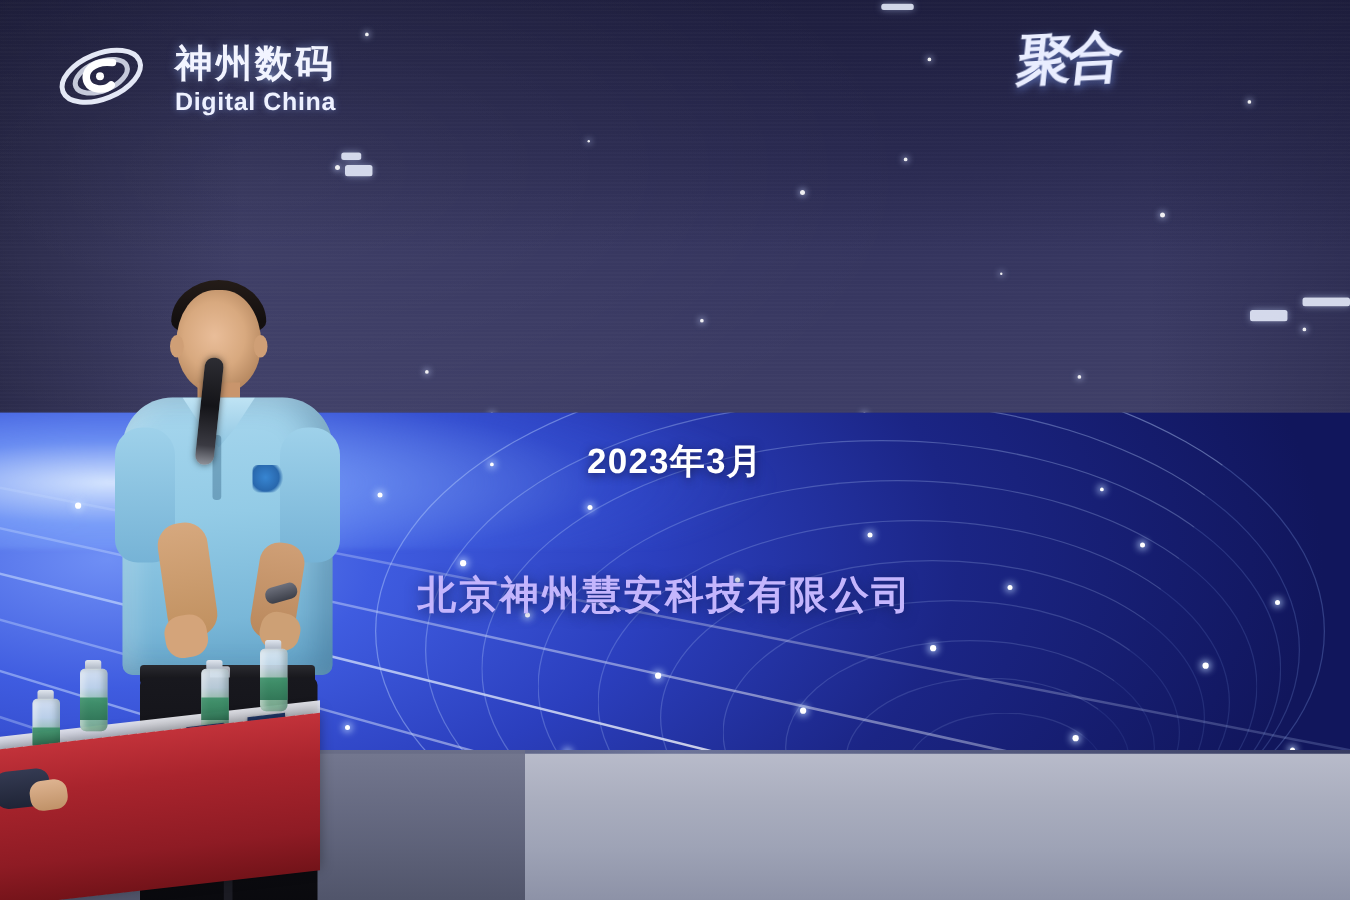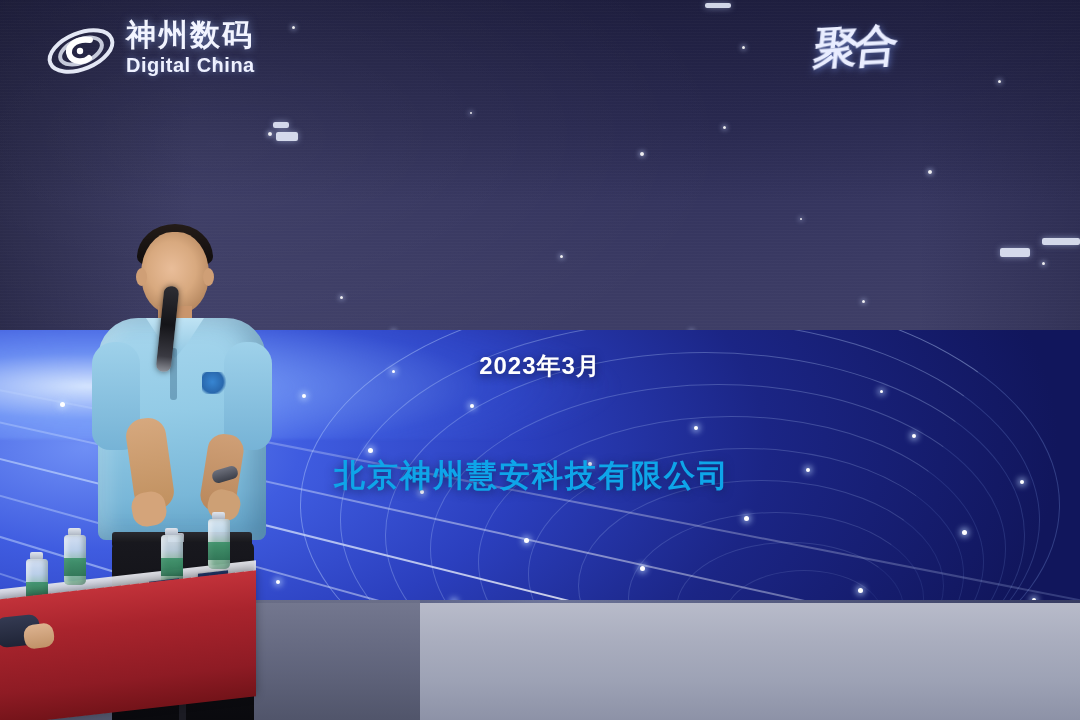--- a/index.html
+++ b/index.html
@@ -85,21 +85,21 @@
     opacity:.9;
   }
   .floor-edge{
     position:absolute; left:0; right:0; height:3px;
     background:linear-gradient(90deg, rgba(30,35,70,.9), rgba(60,70,120,.6), rgba(40,45,85,.9));
   }
 
   
   .logo-dc{
     position:absolute; left:44px; top:20px; width:230px; height:72px;
-    display:flex; align-items:flex-start; gap:8px;
+    display:flex; align-items:flex-end; gap:22px;
   }
   .dc-mark{ width:74px; height:62px; flex:0 0 74px; }
   .dc-words{ display:flex; flex-direction:column; line-height:1; }
   .dc-cn{
     font-size:30px; font-weight:700; color:#f2f4ff; letter-spacing:2px;
     text-shadow:0 0 8px rgba(160,190,255,.55);
   }
   .dc-en{
     font-size:20px; font-weight:700; color:#eef1ff; letter-spacing:.5px;
     margin-top:5px; text-shadow:0 0 6px rgba(150,180,255,.45);
@@ -123,26 +123,26 @@
   }
 
   
   .slide-title{
     position:absolute; left:0; right:0; top:183px; text-align:center;
     font-size:50px; font-weight:700; color:#ffffff; letter-spacing:2px;
     text-shadow:0 2px 10px rgba(20,25,70,.85), 0 0 22px rgba(150,180,255,.35);
   }
   .slide-date{
     position:absolute; left:0; right:0; top:350px; text-align:center;
-    font-size:24px; font-weight:700; color:#ffffff; letter-spacing:1px;
+    font-size:28px; font-weight:700; color:#ffffff; letter-spacing:1px;
     text-shadow:0 2px 8px rgba(20,25,70,.8);
   }
   .slide-company{
     position:absolute; left:0; right:16px; top:455px; text-align:center;
-    font-size:31px; font-weight:700; color:#0ea5e9; letter-spacing:2px;
+    font-size:31px; font-weight:700; color:#c4b5fd; letter-spacing:2px;
     text-shadow:0 2px 10px rgba(20,30,90,.85);
   }
 
   
   .speaker{ position:absolute; left:86px; top:222px; width:190px; height:420px; }
   .sp-head{
     position:absolute; left:55px; top:10px; width:68px; height:82px;
     background:radial-gradient(60% 55% at 45% 45%, #e9bd99 0%, #d8a97f 60%, #b88a62 100%);
     border-radius:46% 46% 44% 44% / 52% 52% 48% 48%;
   }

